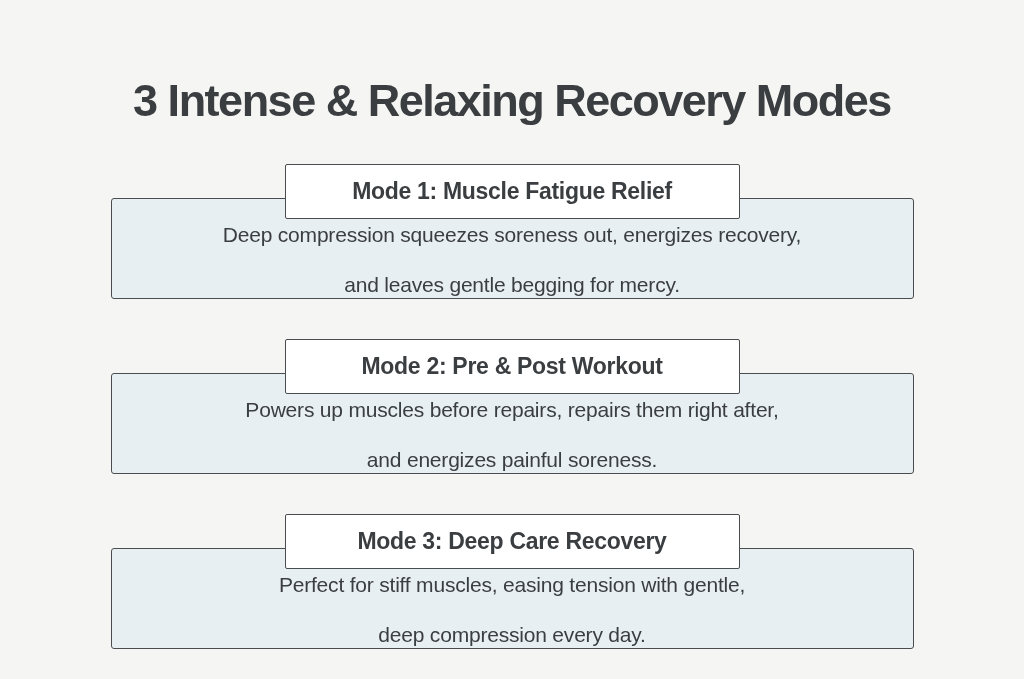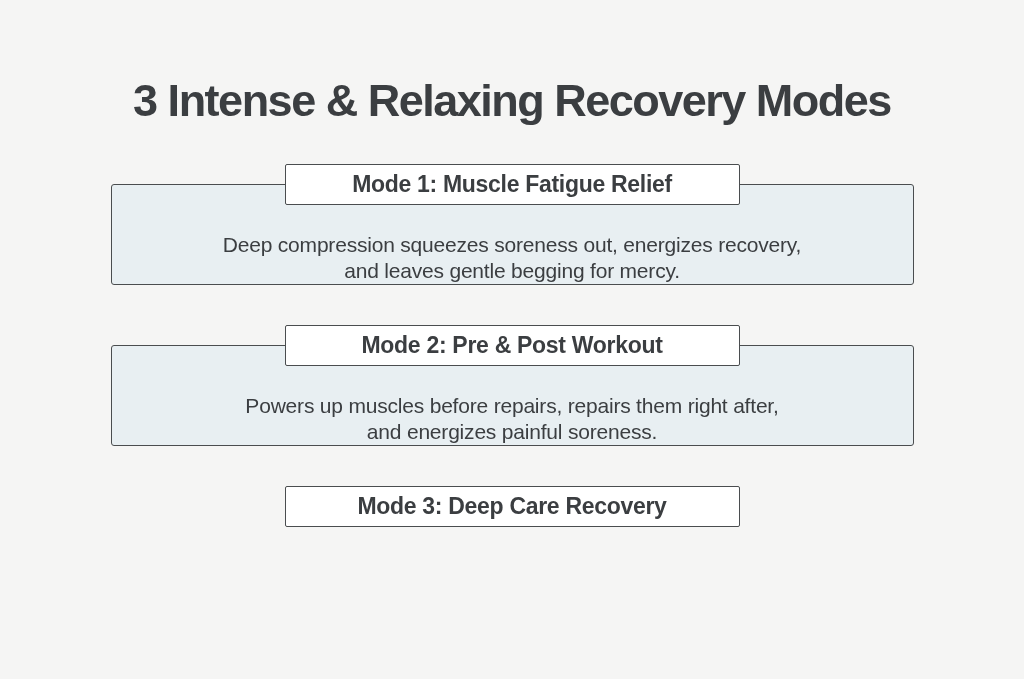--- a/index.html
+++ b/index.html
@@ -37,21 +37,21 @@
   }
   .mode-group {
     width: 803px;
     margin: 0 auto 40px auto;
   }
   .mode-group:last-child { margin-bottom: 0; }
   .mode-badge {
     position: relative;
     z-index: 2;
     width: 455px;
-    height: 41px;
+    height: 55px;
     margin: 0 auto -21px auto;
     background: var(--badge_bg, #ffffff);
     border: 1px solid var(--border_dark, #4a4d4f);
     border-radius: 2px;
     display: flex;
     align-items: center;
     justify-content: center;
   }
   .mode-badge-label {
     font-size: 23px;
@@ -63,21 +63,21 @@
   .mode-card {
     position: relative;
     z-index: 1;
     height: 101px;
     background: var(--card_bg, #e8eff2);
     border: 1px solid var(--border_dark, #4a4d4f);
     border-radius: 3px;
     display: flex;
     flex-direction: column;
     align-items: center;
-    justify-content: flex-end;
+    justify-content: space-between;
     padding-top: 23px;
   }
   .mode-desc-line {
     font-size: 21px;
     line-height: 26px;
     letter-spacing: -0.2px;
     color: var(--text_dark, #3b3e41);
     text-align: center;
     white-space: nowrap;
   }
@@ -108,16 +108,20 @@
       <div class="mode-card">
         <div class="mode-desc-line">Powers up muscles before repairs, repairs them right after,</div>
         <div class="mode-desc-line">and energizes painful soreness.</div>
       </div>
     </div>
 
     <div class="mode-group">
       <div class="mode-badge">
         <span class="mode-badge-label">Mode 3: Deep Care Recovery</span>
       </div>
+      <div class="mode-card">
+        <div class="mode-desc-line">Perfect for stiff muscles, easing tension with gentle,</div>
+        <div class="mode-desc-line">deep compression every day.</div>
+      </div>
     </div>
 
   </div>
 </div>
 
 </body></html>

